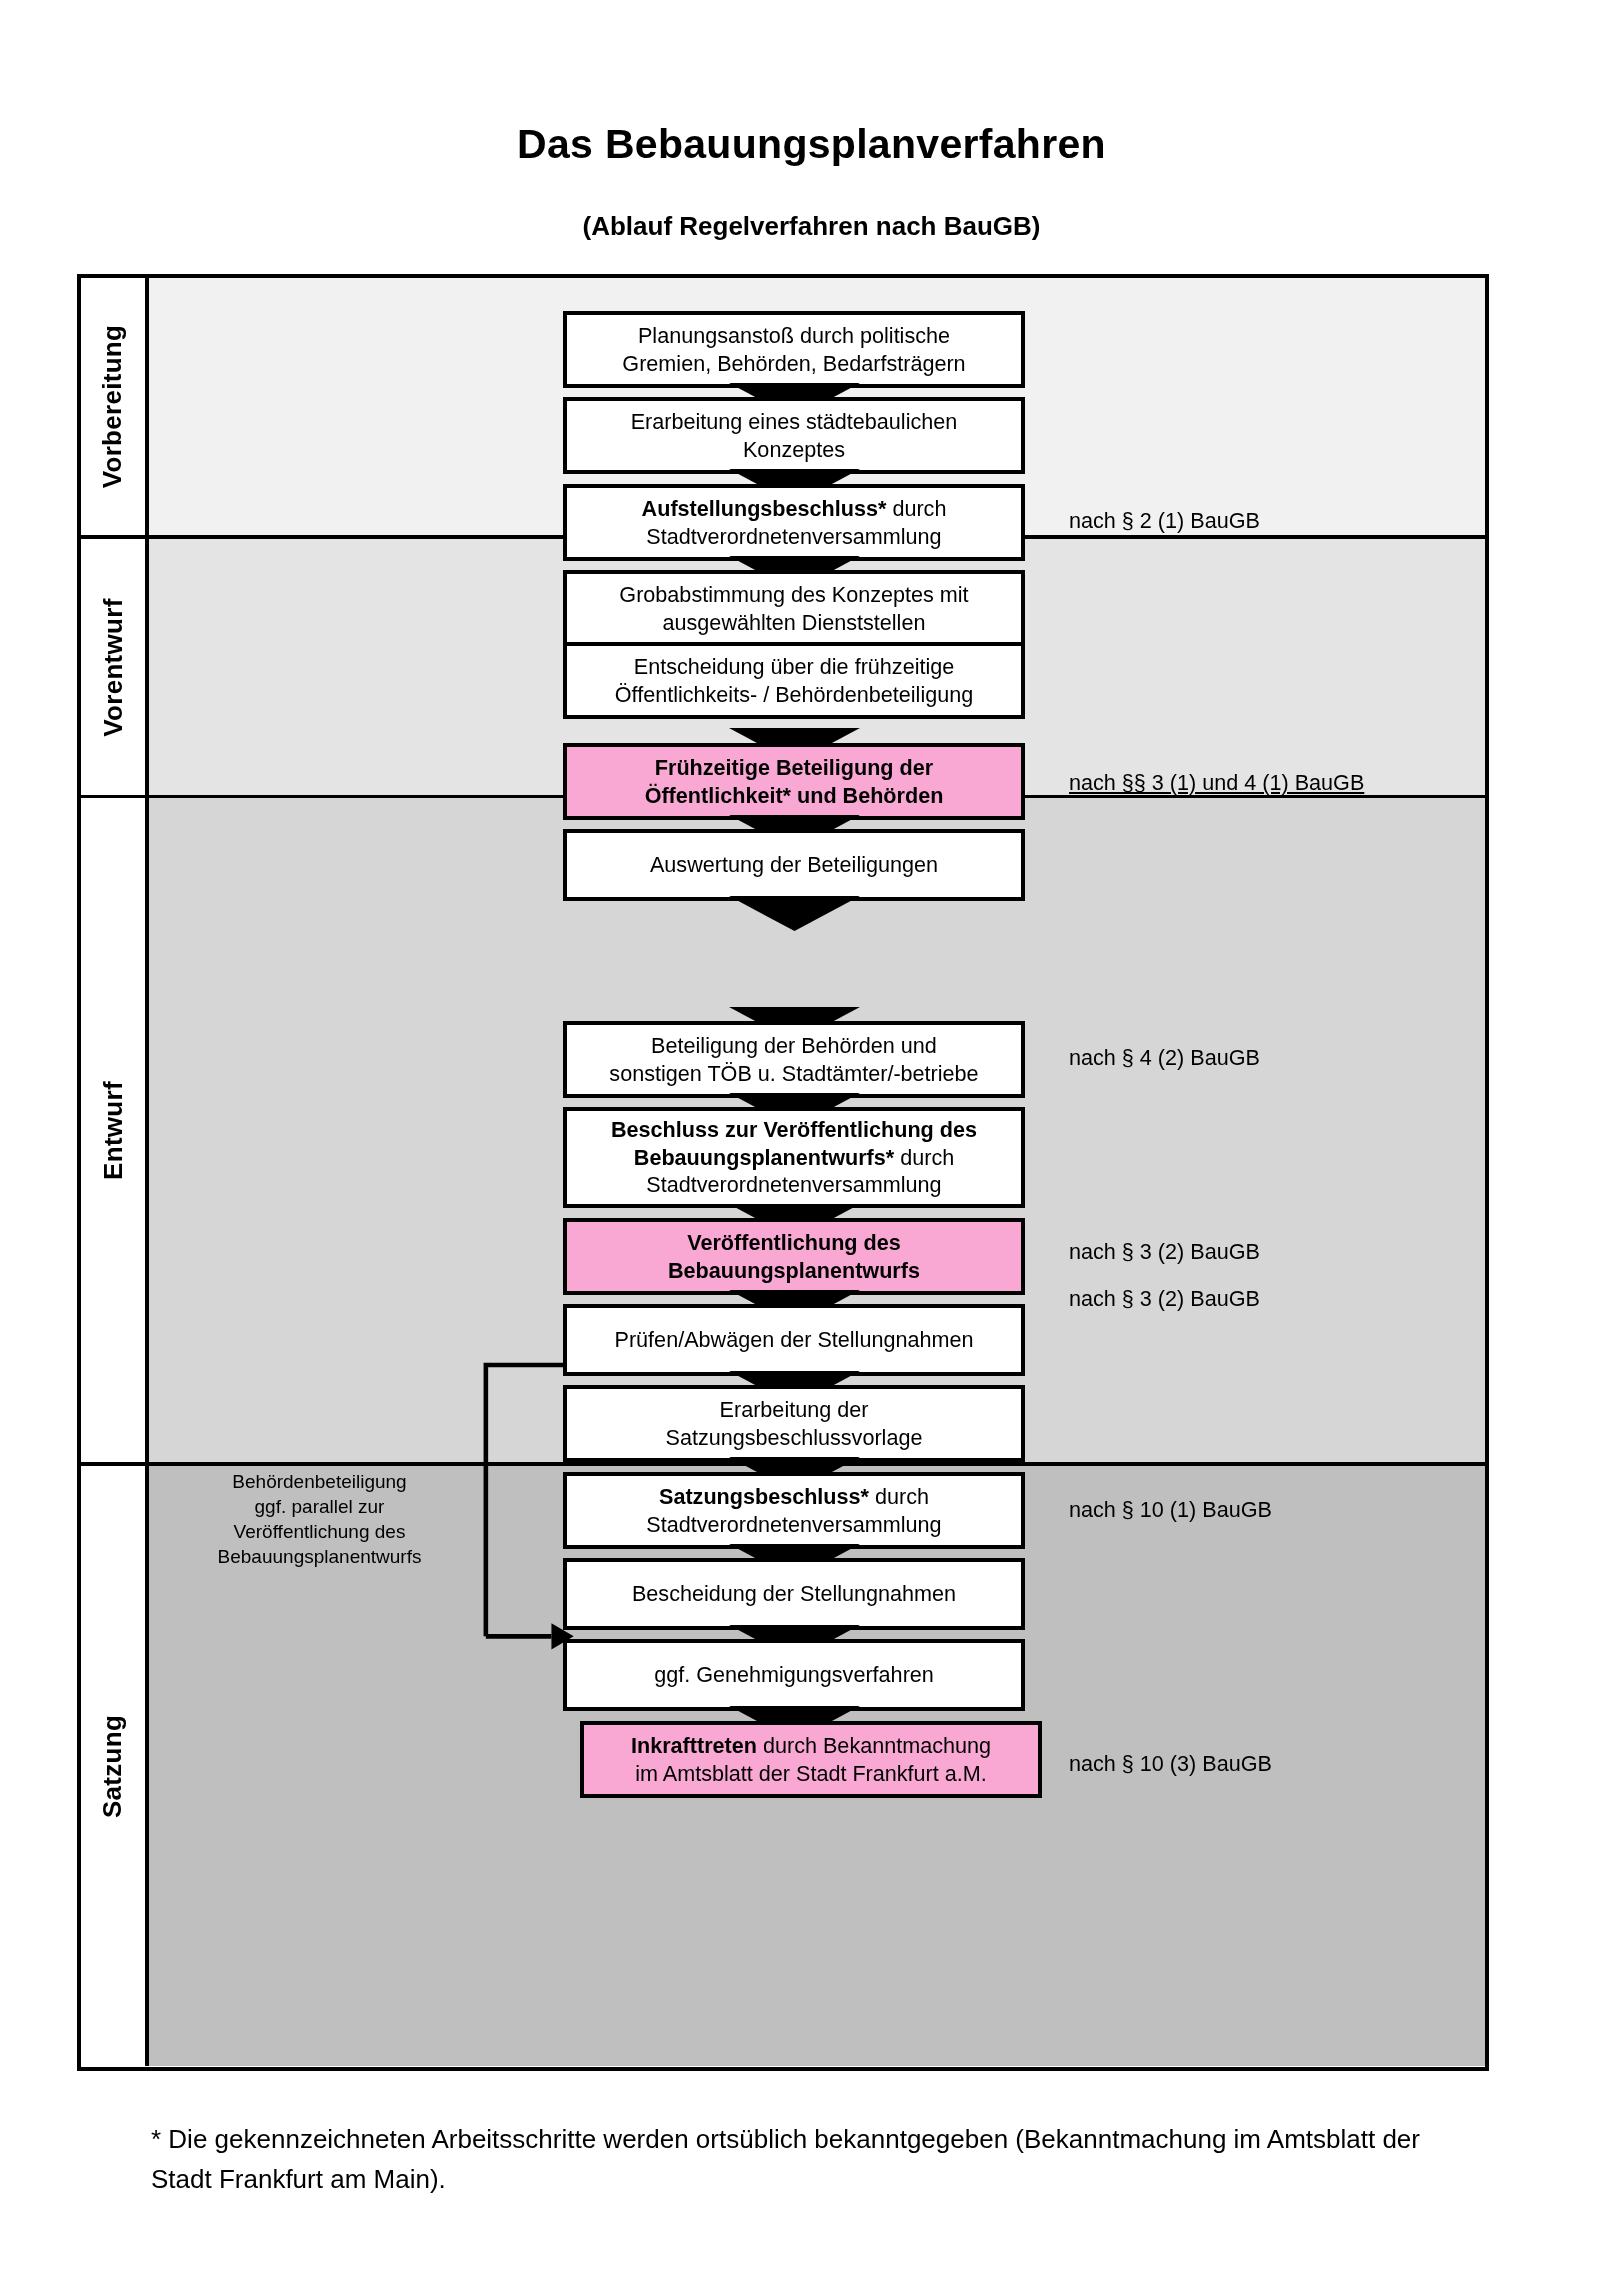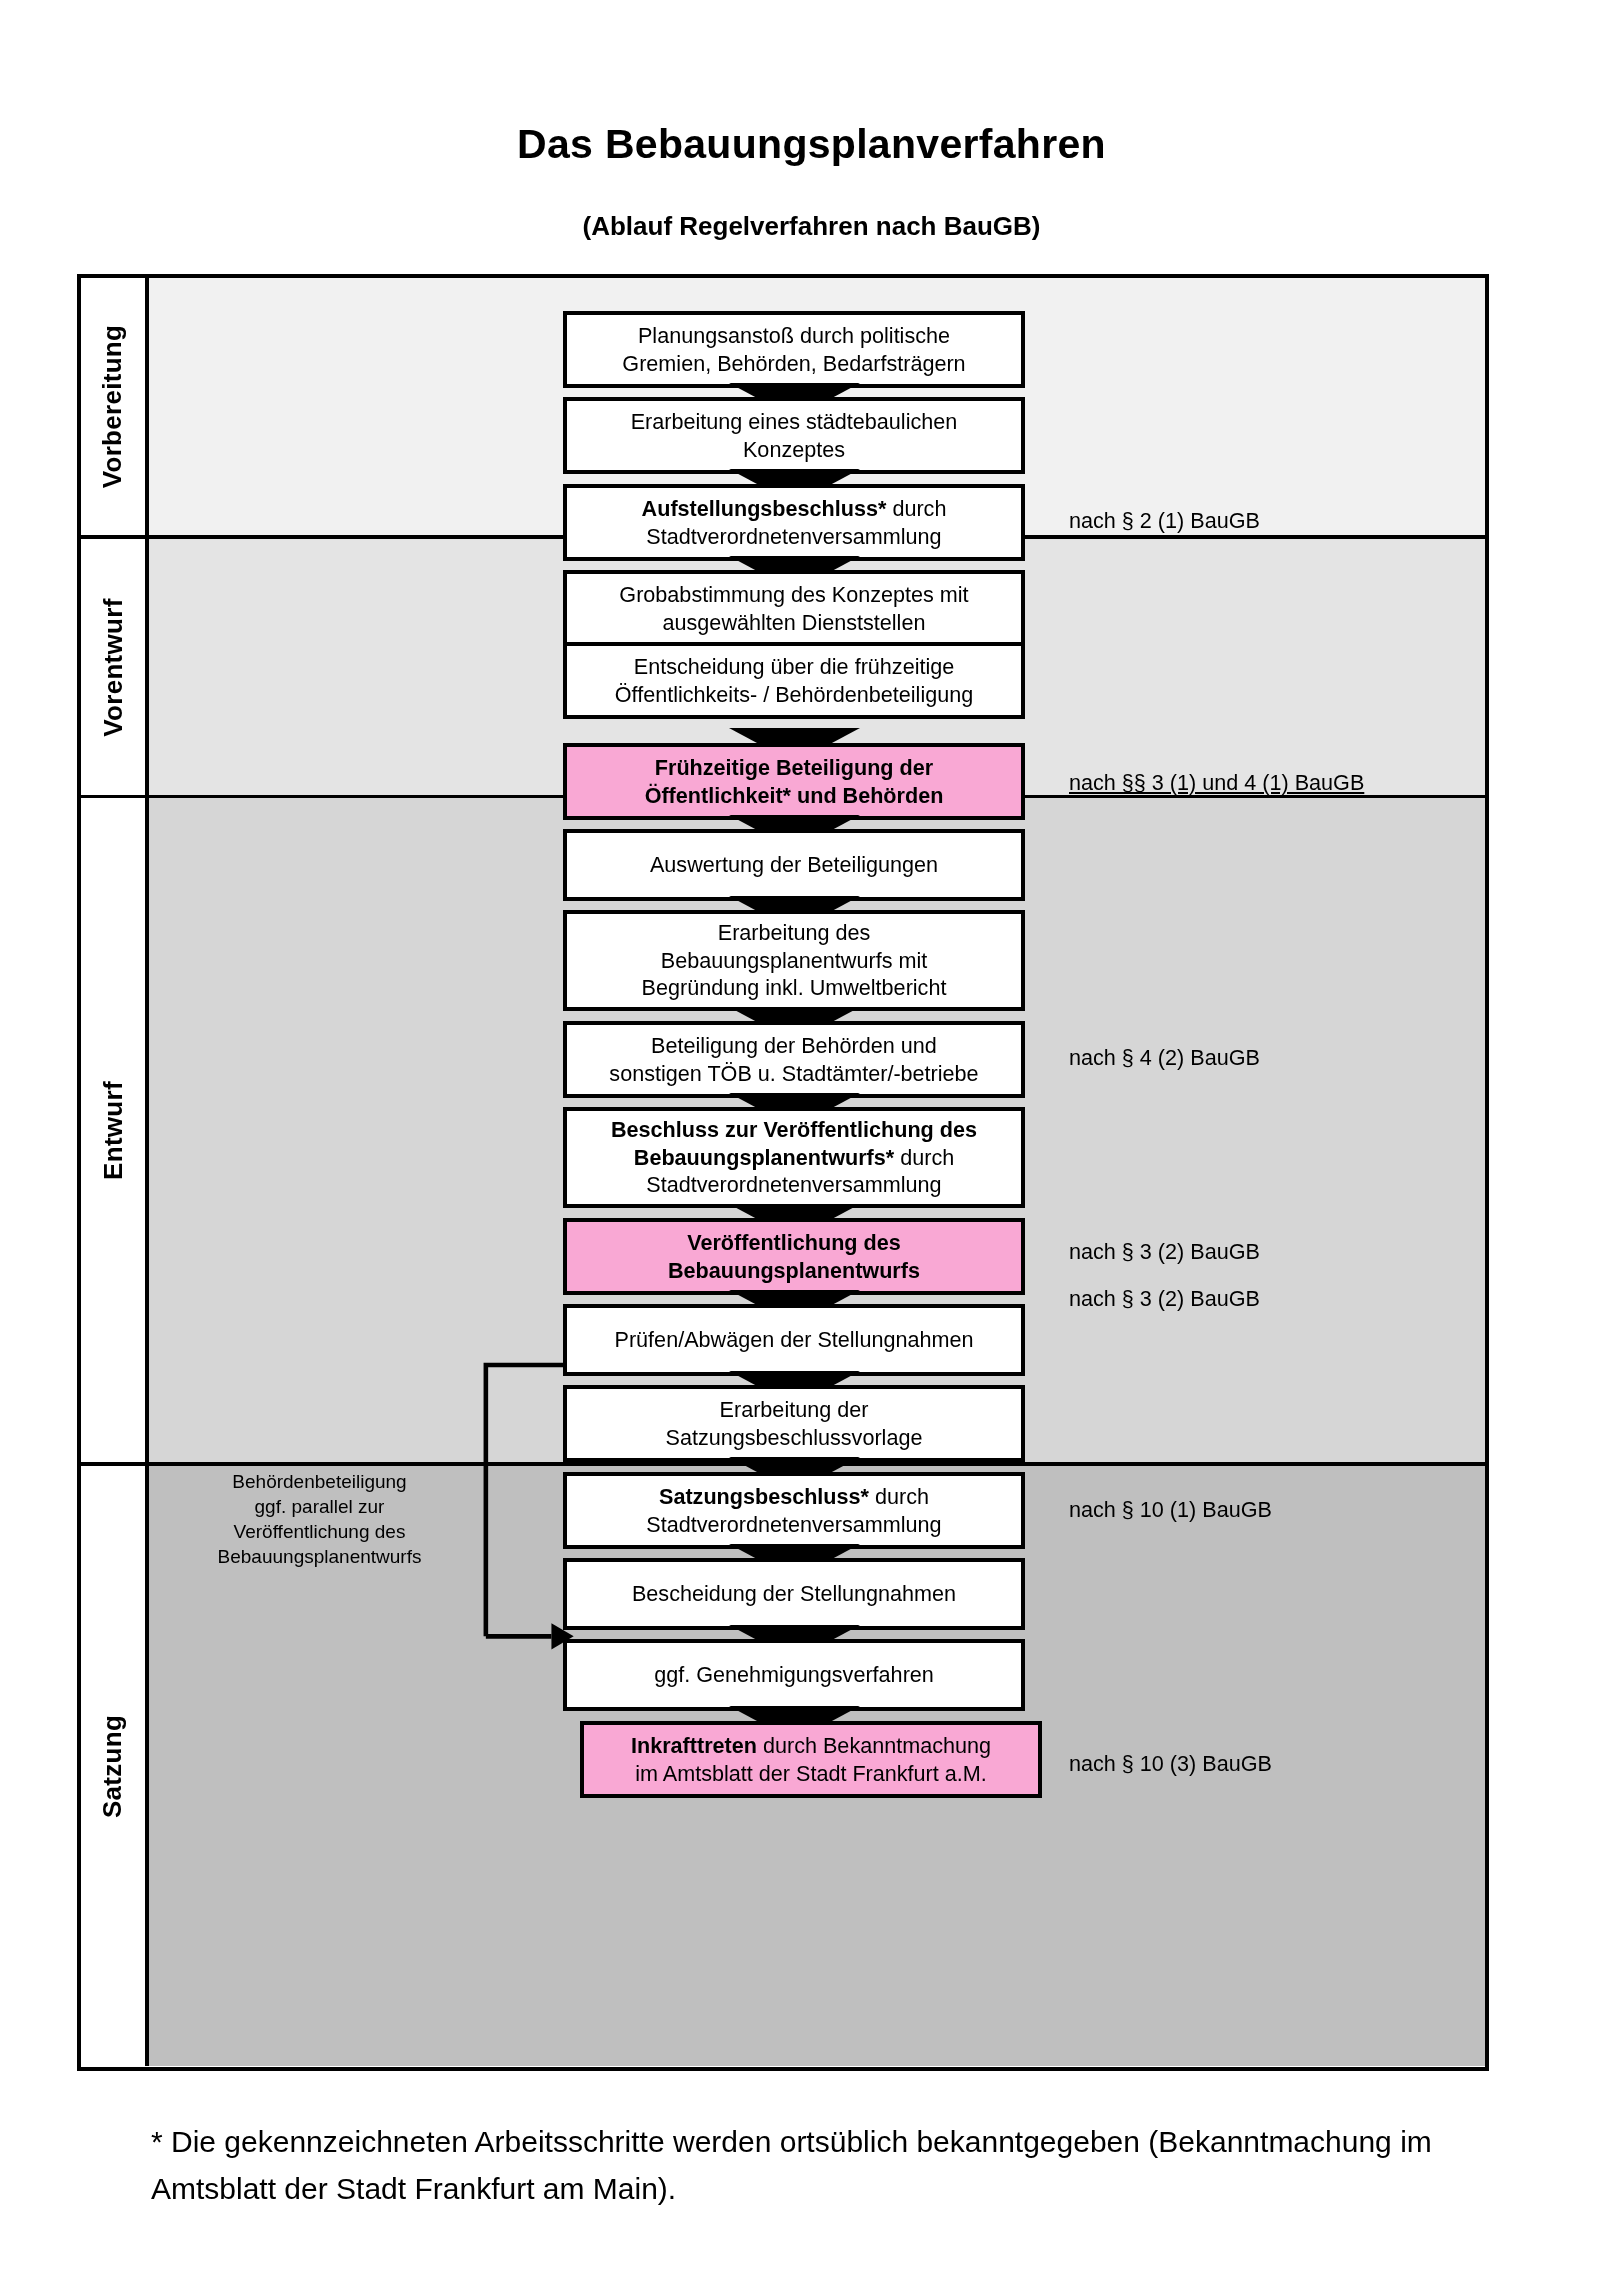--- a/index.html
+++ b/index.html
@@ -93,21 +93,21 @@
 
   
   #loop {
     position:absolute; left:393px; top:1083px;
     width:105px; height:295px;
   }
 
   
   #footnote {
     position:absolute; left:151px; top:2119px; width:1335px;
-    font-size:30px; line-height:1.55;
+    font-size:26px; line-height:1.55;
   }
 </style>
 </head>
 <body>
 
 <div id="title">Das Bebauungsplanverfahren</div>
 <div id="subtitle">(Ablauf Regelverfahren nach BauGB)</div>
 
 <div id="frame">
 
@@ -197,27 +197,20 @@
       <div>Öffentlichkeit* und Behörden</div>
     </div>
   </div>
   <div class="arrow" style="top:537px;"></div>
 
   <div class="fbox" style="top:551px; height:72px;">
     <div>Auswertung der Beteiligungen</div>
   </div>
   <div class="arrow" style="top:618px;"></div>
 
-  <div class="fbox" style="top:632px; height:101px;">
-    <div>
-      <div>Erarbeitung des</div>
-      <div>Bebauungsplanentwurfs mit</div>
-      <div>Begründung inkl. Umweltbericht</div>
-    </div>
-  </div>
   <div class="arrow" style="top:729px;"></div>
 
   <div class="fbox" style="top:743px; height:77px;">
     <div>
       <div>Beteiligung der Behörden und</div>
       <div>sonstigen TÖB u. Stadtämter/-betriebe</div>
     </div>
   </div>
   <div class="arrow" style="top:815px;"></div>
 

